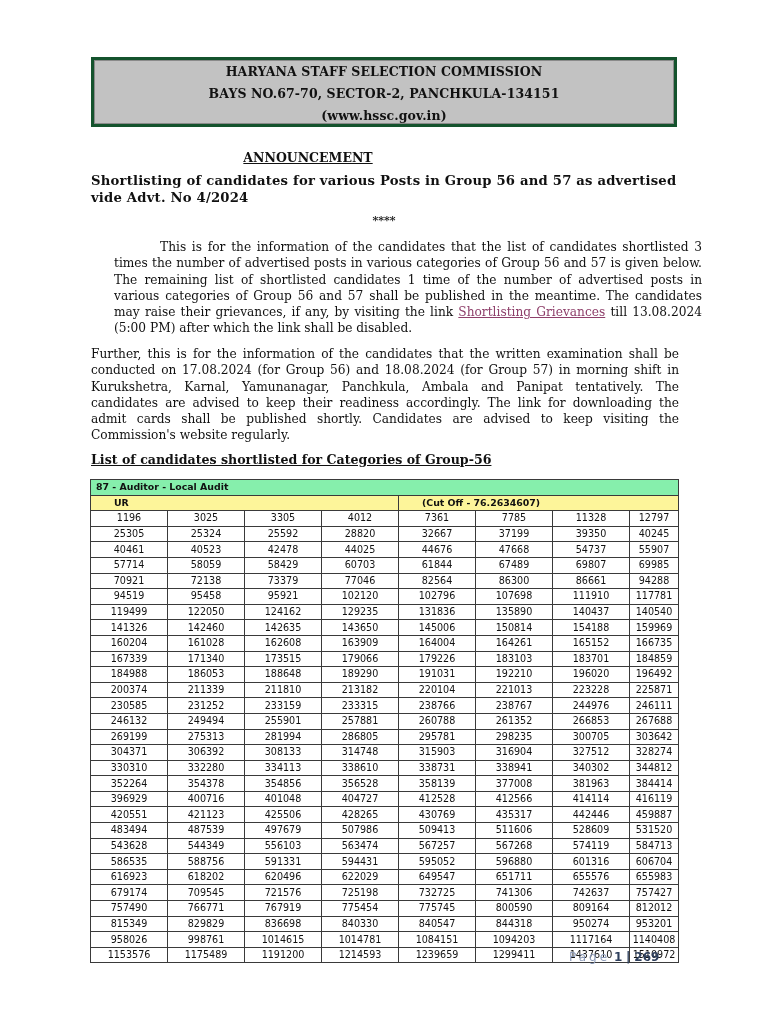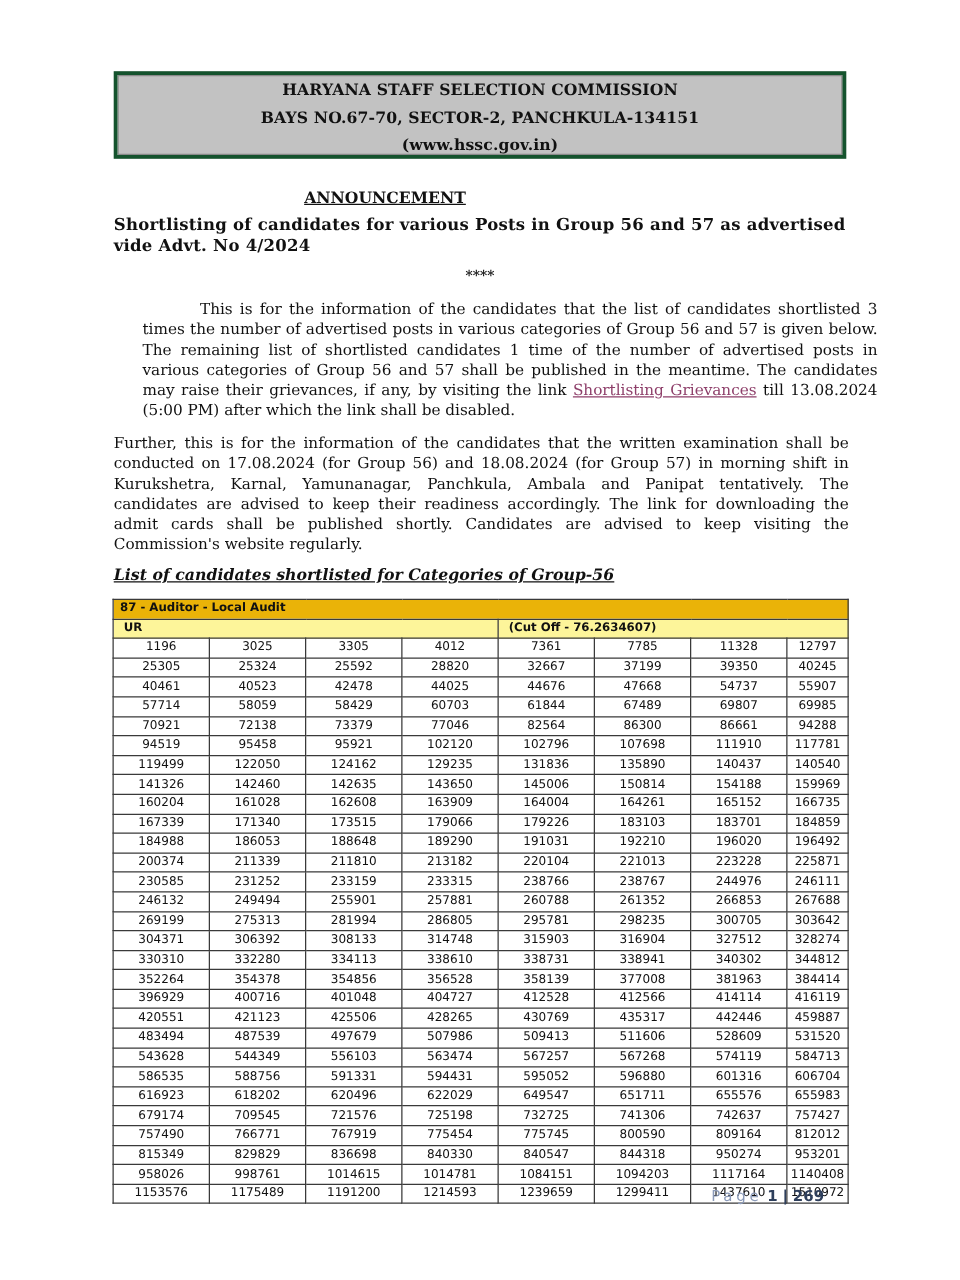--- a/index.html
+++ b/index.html
@@ -30,36 +30,35 @@
     .para {
       position: absolute; left: 91px; width: 588px; font-size: 12.2px; line-height: 16.3px;
       text-align: justify;
     }
     .para1 { top: 239px; text-indent: 46px; margin-left: 23px; }
     .para2 { top: 346px; }
     .link { color: #8e3f6a; text-decoration: underline; }
     .list-title {
       position: absolute; left: 91px; top: 452px; font-weight: bold; font-size: 12.6px;
       text-decoration: underline;
-      font-style: italic;
     }
     table.results {
       position: absolute; left: 90px; top: 479px; width: 588px; border-collapse: collapse;
       font-family: "DejaVu Sans", "Liberation Sans", sans-serif; font-size: 9.6px;
       table-layout: fixed;
     }
     table.results td {
       border: 1px solid #3a3a3a; height: 14.6px; padding: 0; text-align: center;
       line-height: 14px; color: #111;
     }
     tr.post-row td {
-      background: #eab308; text-align: left; padding-left: 5px; font-weight: bold; font-size: 9.4px;
+      background: #86efac; text-align: left; padding-left: 5px; font-weight: bold; font-size: 9.4px;
     }
     tr.cat-row td {
-      background: #fdf59a; text-align: left; padding-left: 8px; font-weight: bold; font-size: 9.4px;
+      background: #fdf59a; text-align: left; padding-left: 23px; font-weight: bold; font-size: 9.4px;
     }
     .footer {
       position: absolute; left: 569px; top: 950px; font-family: "DejaVu Sans", "Liberation Sans", sans-serif;
       font-size: 12px; color: #2e3f5c;
     }
     .footer .pl { color: #8b9ab8; letter-spacing: 3px; }
     .footer .pn { font-weight: bold; }
   </style>
 </head>
 <body>

